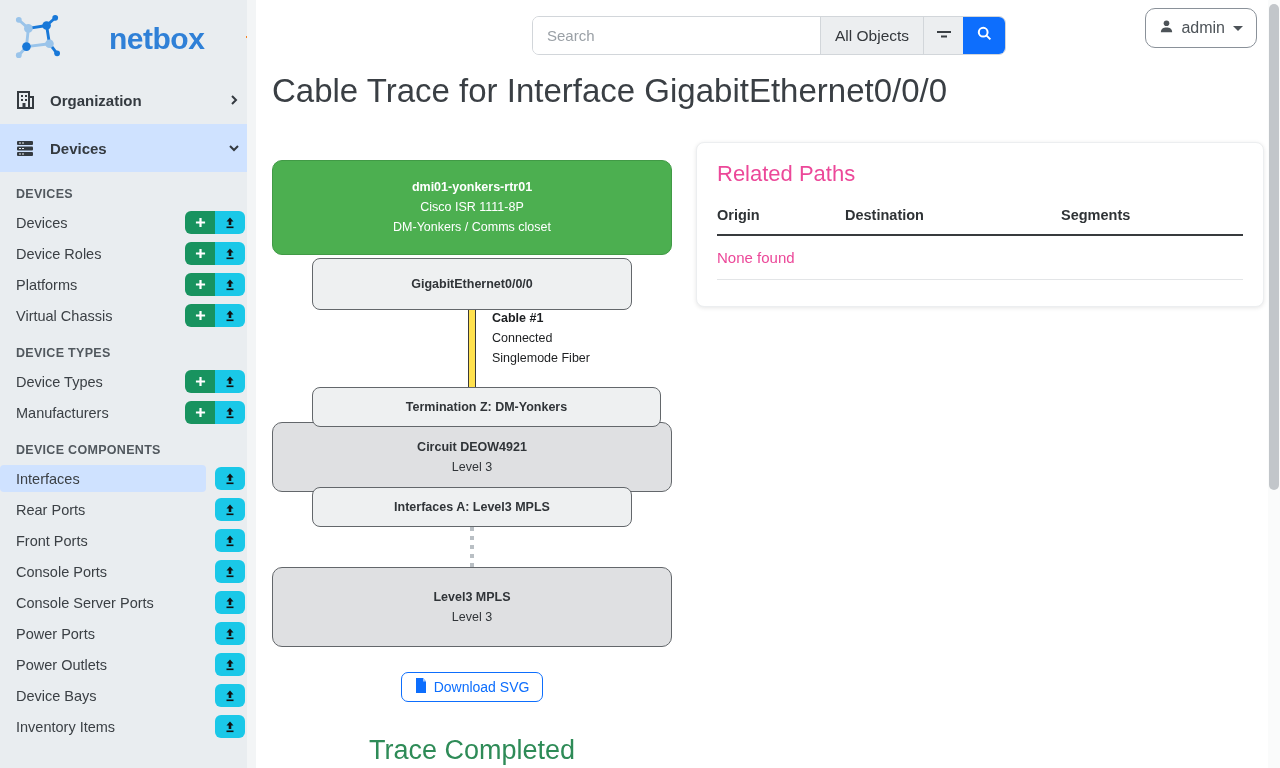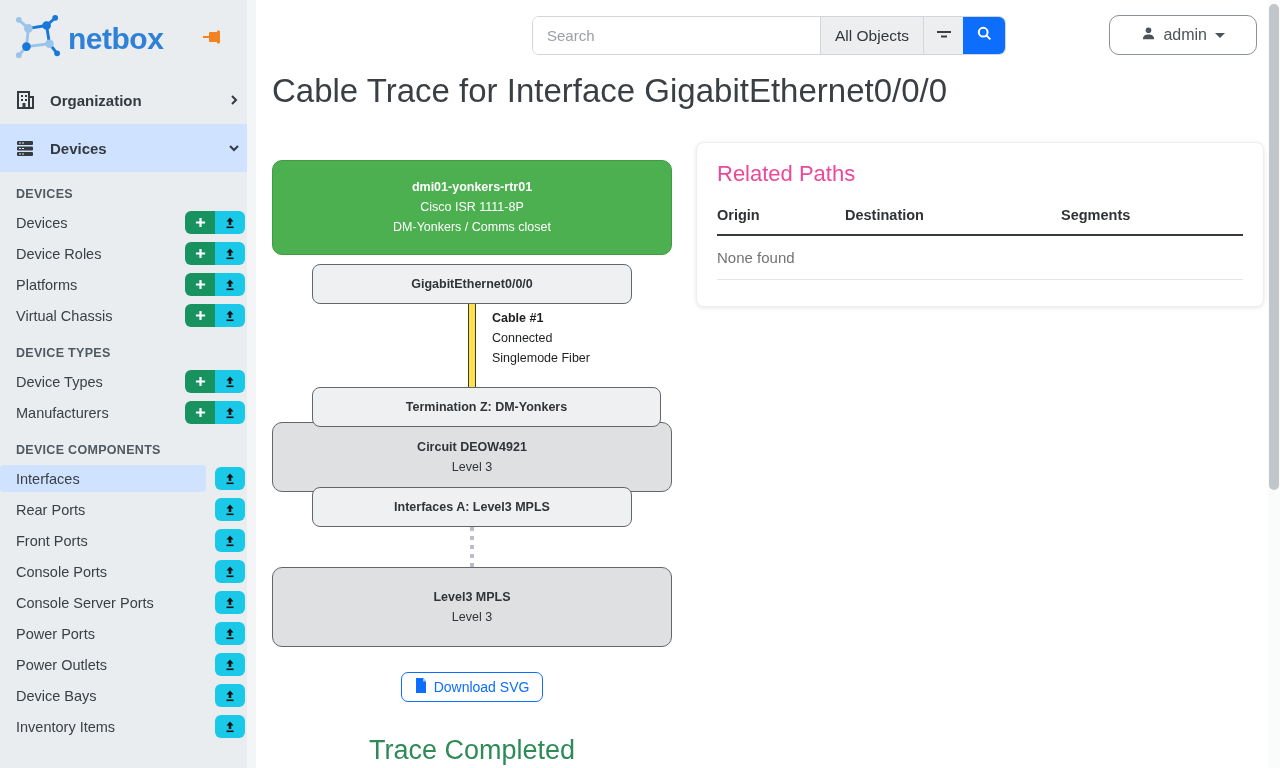--- a/index.html
+++ b/index.html
@@ -4,21 +4,21 @@
 <style>
   * { margin:0; padding:0; box-sizing:border-box; }
   html,body { width:1280px; height:768px; overflow:hidden; background:#fff;
     font-family:"Liberation Sans", sans-serif; color:#343a40; }
 
   
   .sidebar { position:fixed; left:0; top:0; width:256px; height:768px;
     background:#e9edf0; overflow:hidden; }
   .sidebar-gutter { position:absolute; right:0; top:0; width:9px; height:768px;
     background:#f3f5f6; }
-  .logo-row { display:flex; align-items:center; padding:14px 14px 12px 14px; }
+  .logo-row { display:flex; align-items:center; padding:14px 14px 12px 14px;gap:41px; }
   .wordmark { font-size:30px; font-weight:700; color:#2f80d7; margin-left:8px;
     letter-spacing:-0.5px; }
   .pin { margin-left:auto; margin-right:18px; }
 
   .nav-group { display:flex; align-items:center; height:48px; padding:0 16px;
     font-size:15px; font-weight:600; color:#343a40; cursor:pointer; }
   .nav-group.active { background:#cfe2ff; }
   .nav-group .gicon { width:20px; margin-right:14px; display:flex; }
   .nav-group .chev { margin-left:auto; display:flex; }
 
@@ -51,22 +51,22 @@
   .search-input { width:287px; border:none; outline:none; padding:0 14px;
     font-size:15px; color:#343a40; font-family:"Liberation Sans",sans-serif; }
   .search-input::placeholder { color:#9aa0a6; }
   .search-scope { display:flex; align-items:center; padding:0 14px;
     background:#eceef0; border-left:1px solid #d2d6da; font-size:15.5px;
     color:#33373b; cursor:pointer; }
   .filter-btn { display:flex; align-items:center; justify-content:center;
     width:40px; background:#eceef0; border-left:1px solid #d2d6da; cursor:pointer; }
   .search-btn { display:flex; align-items:center; justify-content:center;
     width:42px; background:#0d6efd; cursor:pointer; }
-  .user-menu { position:absolute; right:11px; top:15px; display:flex;
-    align-items:center; height:40px; padding:0 31px; border:1px solid #8a9199;
+  .user-menu { position:absolute; right:11px; top:8px; display:flex;
+    align-items:center; height:40px; padding:0 13px; border:1px solid #8a9199;
     border-radius:10px; background:#fff; font-size:16px; color:#4d5358;
     cursor:pointer; }
   .user-menu .uname { margin:0 8px 0 7px; }
   .caret { width:0; height:0; border-left:5px solid transparent;
     border-right:5px solid transparent; border-top:5px solid #4d5358; }
 
   .page-title { margin:2px 0 0 16px; font-size:33px; font-weight:400;
     color:#3a3f44; height:46px; }
 
   .content-row { display:flex; margin-top:24px; }
@@ -75,21 +75,21 @@
   .trace-col { width:400px; margin-left:16px; }
   .trace-canvas { position:relative; width:400px; height:487px; margin-top:18px; }
   .node { position:absolute; display:flex; flex-direction:column;
     align-items:center; justify-content:center; text-align:center;
     font-size:12.5px; line-height:20px; }
   .node-device { left:0; top:0; width:400px; height:95px; background:#4caf50;
     border:1px solid #419a46; border-radius:10px; color:#fff;
     justify-content:flex-start; padding-top:16px; z-index:1; }
   .node-sub { background:#eef0f1; border:1px solid #63676b; border-radius:8px;
     color:#303438; z-index:3; }
-  .node-iface { left:40px; top:104px; width:320px; height:40px; }
+  .node-iface { left:40px; top:98px; width:320px; height:52px; }
   .node-termz { left:40px; top:227px; width:349px; height:40px; }
   .node-terma { left:40px; top:327px; width:320px; height:40px; }
   .node-big { background:#dfe0e2; border:1px solid #63676b; border-radius:10px;
     color:#303438; z-index:2; }
   .node-circuit { left:0; top:262px; width:400px; height:70px; }
   .node-provider { left:0; top:407px; width:400px; height:80px; }
   .bold { font-weight:700; }
   .cable-line { position:absolute; left:196px; top:127px; width:8px; height:100px;
     background:#ffe14d; border-left:1.5px solid #3a3a3a;
     border-right:1.5px solid #3a3a3a; z-index:0; }
@@ -110,21 +110,21 @@
   
   .card { flex:1; margin-left:24px; margin-right:4px; background:#fff;
     border:1px solid #eceef0; border-radius:8px;
     box-shadow:0 1px 4px rgba(0,0,0,.10); padding:18px 20px 26px 20px;
     height:fit-content; }
   .card-title { font-size:22px; font-weight:400; color:#ec4899;
     margin-bottom:10px; }
   table.paths { width:100%; border-collapse:collapse; }
   table.paths th { text-align:left; font-size:14.5px; font-weight:700;
     color:#2f3336; padding:10px 0 11px 0; border-bottom:2px solid #383b3e; }
-  table.paths td { font-size:15px; color:#737373; padding:13px 0;
+  table.paths td { font-size:15px; color:#ec4899; padding:13px 0;
     border-bottom:1px solid #e3e5e7; }
   th.c0 { width:128px; } th.c1 { width:216px; }
 </style>
 </head>
 <body>
 
 <div class="sidebar">
   <div class="logo-row">
     <span>
       <svg width="46" height="46" viewBox="0 0 48 48">

